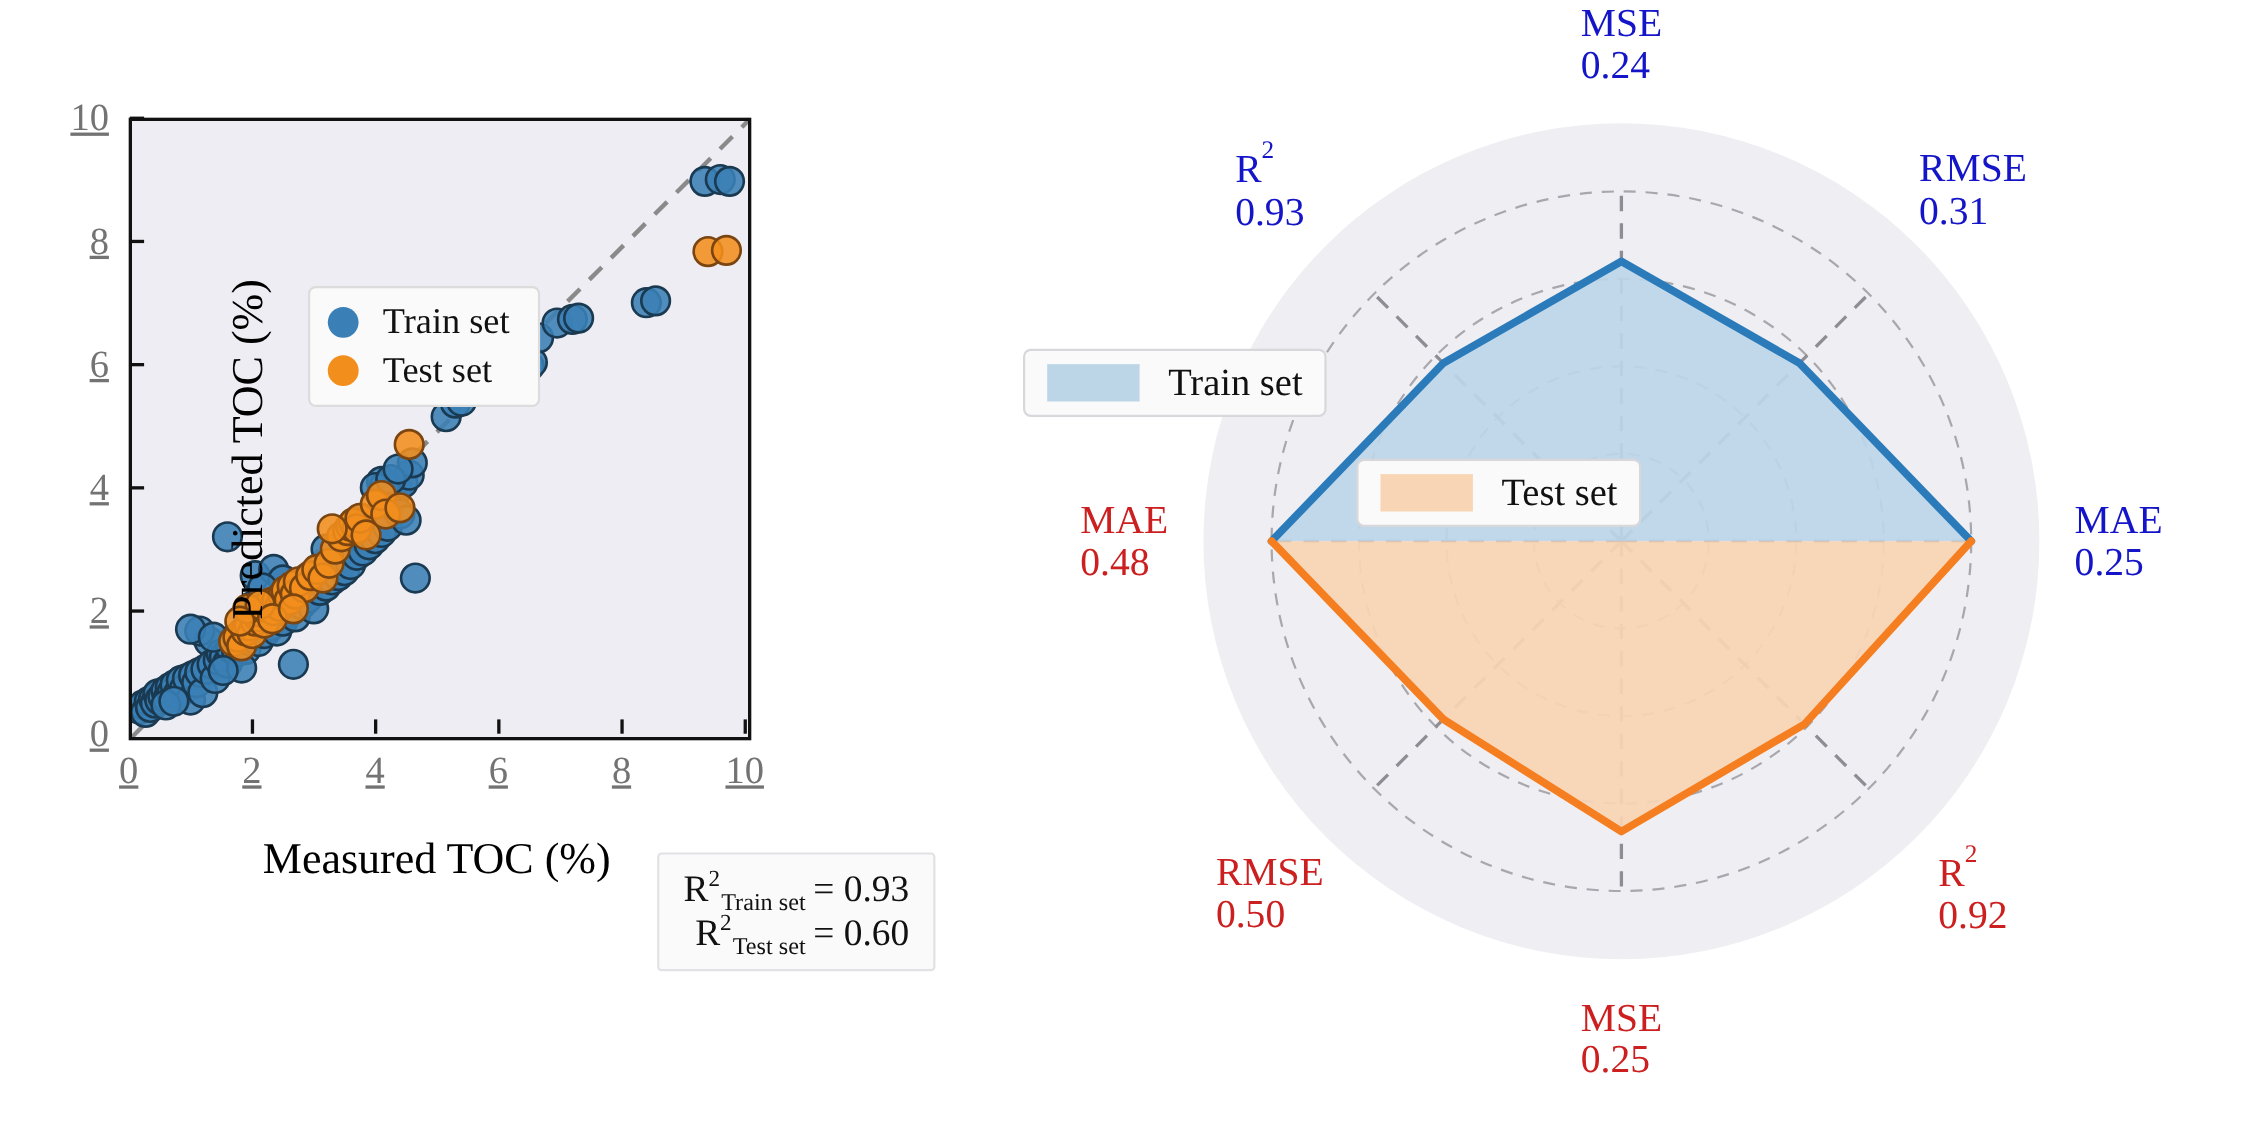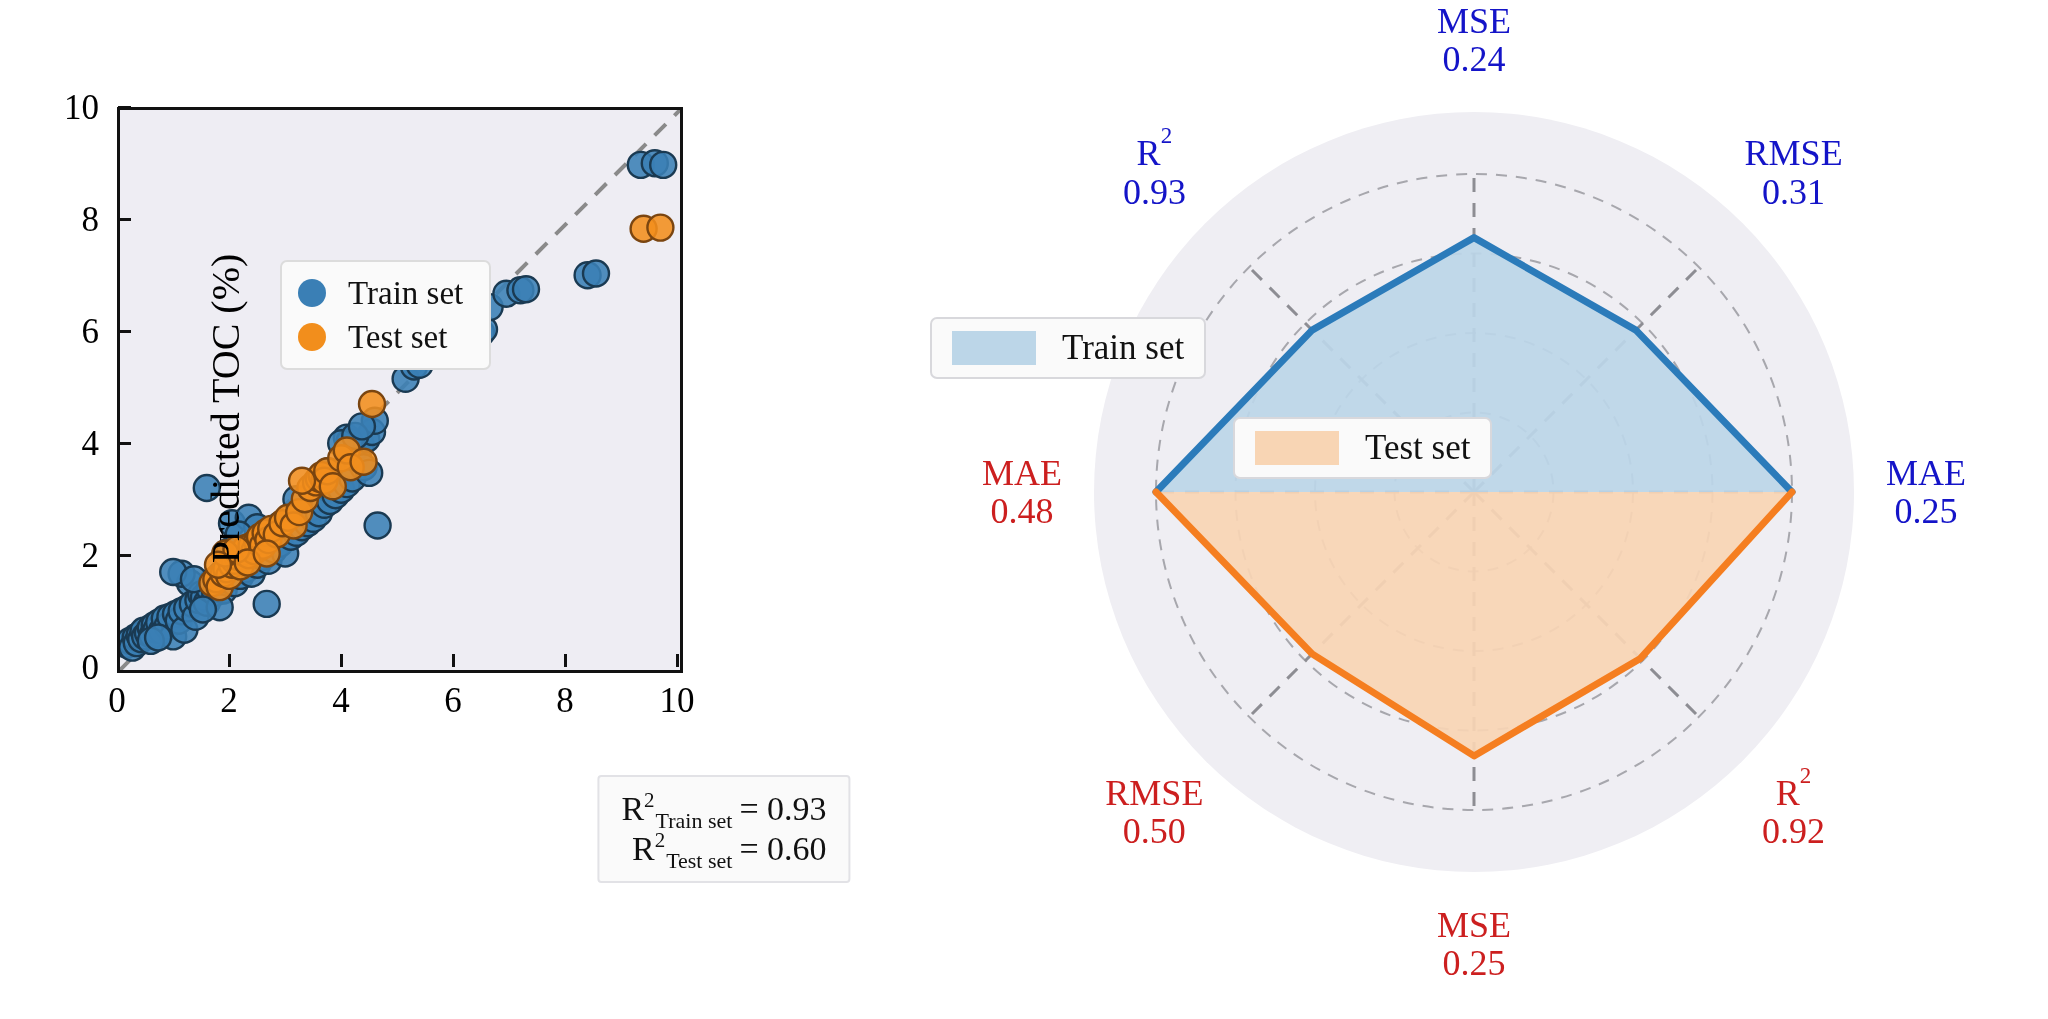--- a/index.html
+++ b/index.html
@@ -5,21 +5,21 @@
   html,body{margin:0;padding:0;background:#ffffff;}
   body{width:2048px;height:1019px;font-family:"Liberation Serif",serif;overflow:hidden;position:relative;}
   #root{position:relative;width:2048px;height:1019px;}
 
   
   #scatter-panel{position:absolute;left:0;top:0;width:900px;height:1019px;}
   #scatter-axes{position:absolute;left:117px;top:107px;width:560px;height:560px;
                 background:#eeedf3;border:3px solid #111;box-sizing:content-box;}
   #scatter-svg{position:absolute;left:0;top:0;width:100%;height:100%;display:block;}
 
-  .ytick-label,.xtick-label{position:absolute;font-size:35px;color:#000000;line-height:1;}
+  .ytick-label,.xtick-label{position:absolute;font-size:35px;color:#737373;line-height:1;text-decoration:underline;}
   .ytick-label{right:0;transform:translateY(-50%);text-align:right;width:60px;}
   .xtick-label{top:0;transform:translateX(-50%);text-align:center;width:60px;}
   .tickmark{position:absolute;background:#111;}
 
   #ylabel{position:absolute;left:-10px;top:385px;width:470px;text-align:center;
           font-size:40px;transform:rotate(-90deg);transform-origin:center center;white-space:nowrap;}
   #xlabel{position:absolute;left:117px;top:757px;width:560px;text-align:center;font-size:40px;}
 
   
   #scatter-legend{position:absolute;left:160px;top:150px;background:#fafafa;
@@ -35,21 +35,21 @@
   .metric-line{font-size:34px;color:#111;white-space:nowrap;line-height:1.18;display:flex;
                align-items:baseline;justify-content:flex-end;}
   .metric-line .rsq{position:relative;display:inline-block;}
   .metric-line .sup{font-size:21px;vertical-align:super;position:relative;top:-13px;}
   .metric-line .sub{font-size:22px;position:relative;top:8px;margin-left:1px;}
   .metric-line .eq{margin-left:7px;}
 
   
   #radar-panel{position:absolute;left:900px;top:0;width:1148px;height:1019px;}
   #radar-svg{position:absolute;left:0;top:0;width:1148px;height:1019px;}
-  .radar-label{position:absolute;text-align:center;line-height:1.06;white-space:nowrap;
+  .radar-label{position:absolute;line-height:1.06;white-space:nowrap;
                font-size:36px;transform:translate(-50%,-50%);}
   .radar-label .name{display:block;}
   .radar-label .val{display:block;}
   .radar-label .sup2{font-size:23px;vertical-align:super;position:relative;top:-9px;}
 
   .radar-legend{position:absolute;background:#fafafa;border:2px solid #d8d8dc;border-radius:7px;
                 padding:9px 20px;display:flex;align-items:center;}
   .radar-legend .swatch{width:84px;height:34px;margin-right:26px;flex:none;}
   .radar-legend .lbl{font-size:35px;color:#111;white-space:nowrap;}
   #radar-legend-train{left:30px;top:317px;}
@@ -301,20 +301,21 @@
         <div class="tickmark" style="left: 339.5px; top: 654px; width: 3px; height: 13px;"></div>
         <div class="xtick-label" style="left: 453px; top: 683px;">6</div>
         <div class="tickmark" style="left: 451.5px; top: 654px; width: 3px; height: 13px;"></div>
         <div class="xtick-label" style="left: 565px; top: 683px;">8</div>
         <div class="tickmark" style="left: 563.5px; top: 654px; width: 3px; height: 13px;"></div>
         <div class="xtick-label" style="left: 677px; top: 683px;">10</div>
         <div class="tickmark" style="left: 675.5px; top: 654px; width: 3px; height: 13px;"></div>
       </div>
 
     <div id="ylabel">Predicted TOC (%)</div>
+    <div id="xlabel">Measured TOC (%)</div>
   </div>
 
   <div id="radar-panel">
     <svg id="radar-svg" viewBox="0 0 1148 1019">
       <g id="radar-grid">
           <circle cx="574" cy="492" r="380" fill="#efeef3"></circle>
           <circle cx="574" cy="492" r="79.5" fill="none" stroke="#9a9aa0" stroke-width="2" stroke-dasharray="11 9" opacity="0.85"></circle>
           <circle cx="574" cy="492" r="159" fill="none" stroke="#9a9aa0" stroke-width="2" stroke-dasharray="11 9" opacity="0.85"></circle>
           <circle cx="574" cy="492" r="238.5" fill="none" stroke="#9a9aa0" stroke-width="2" stroke-dasharray="11 9" opacity="0.85"></circle>
           <circle cx="574" cy="492" r="318" fill="none" stroke="#9a9aa0" stroke-width="2" stroke-dasharray="11 9" opacity="0.85"></circle>

